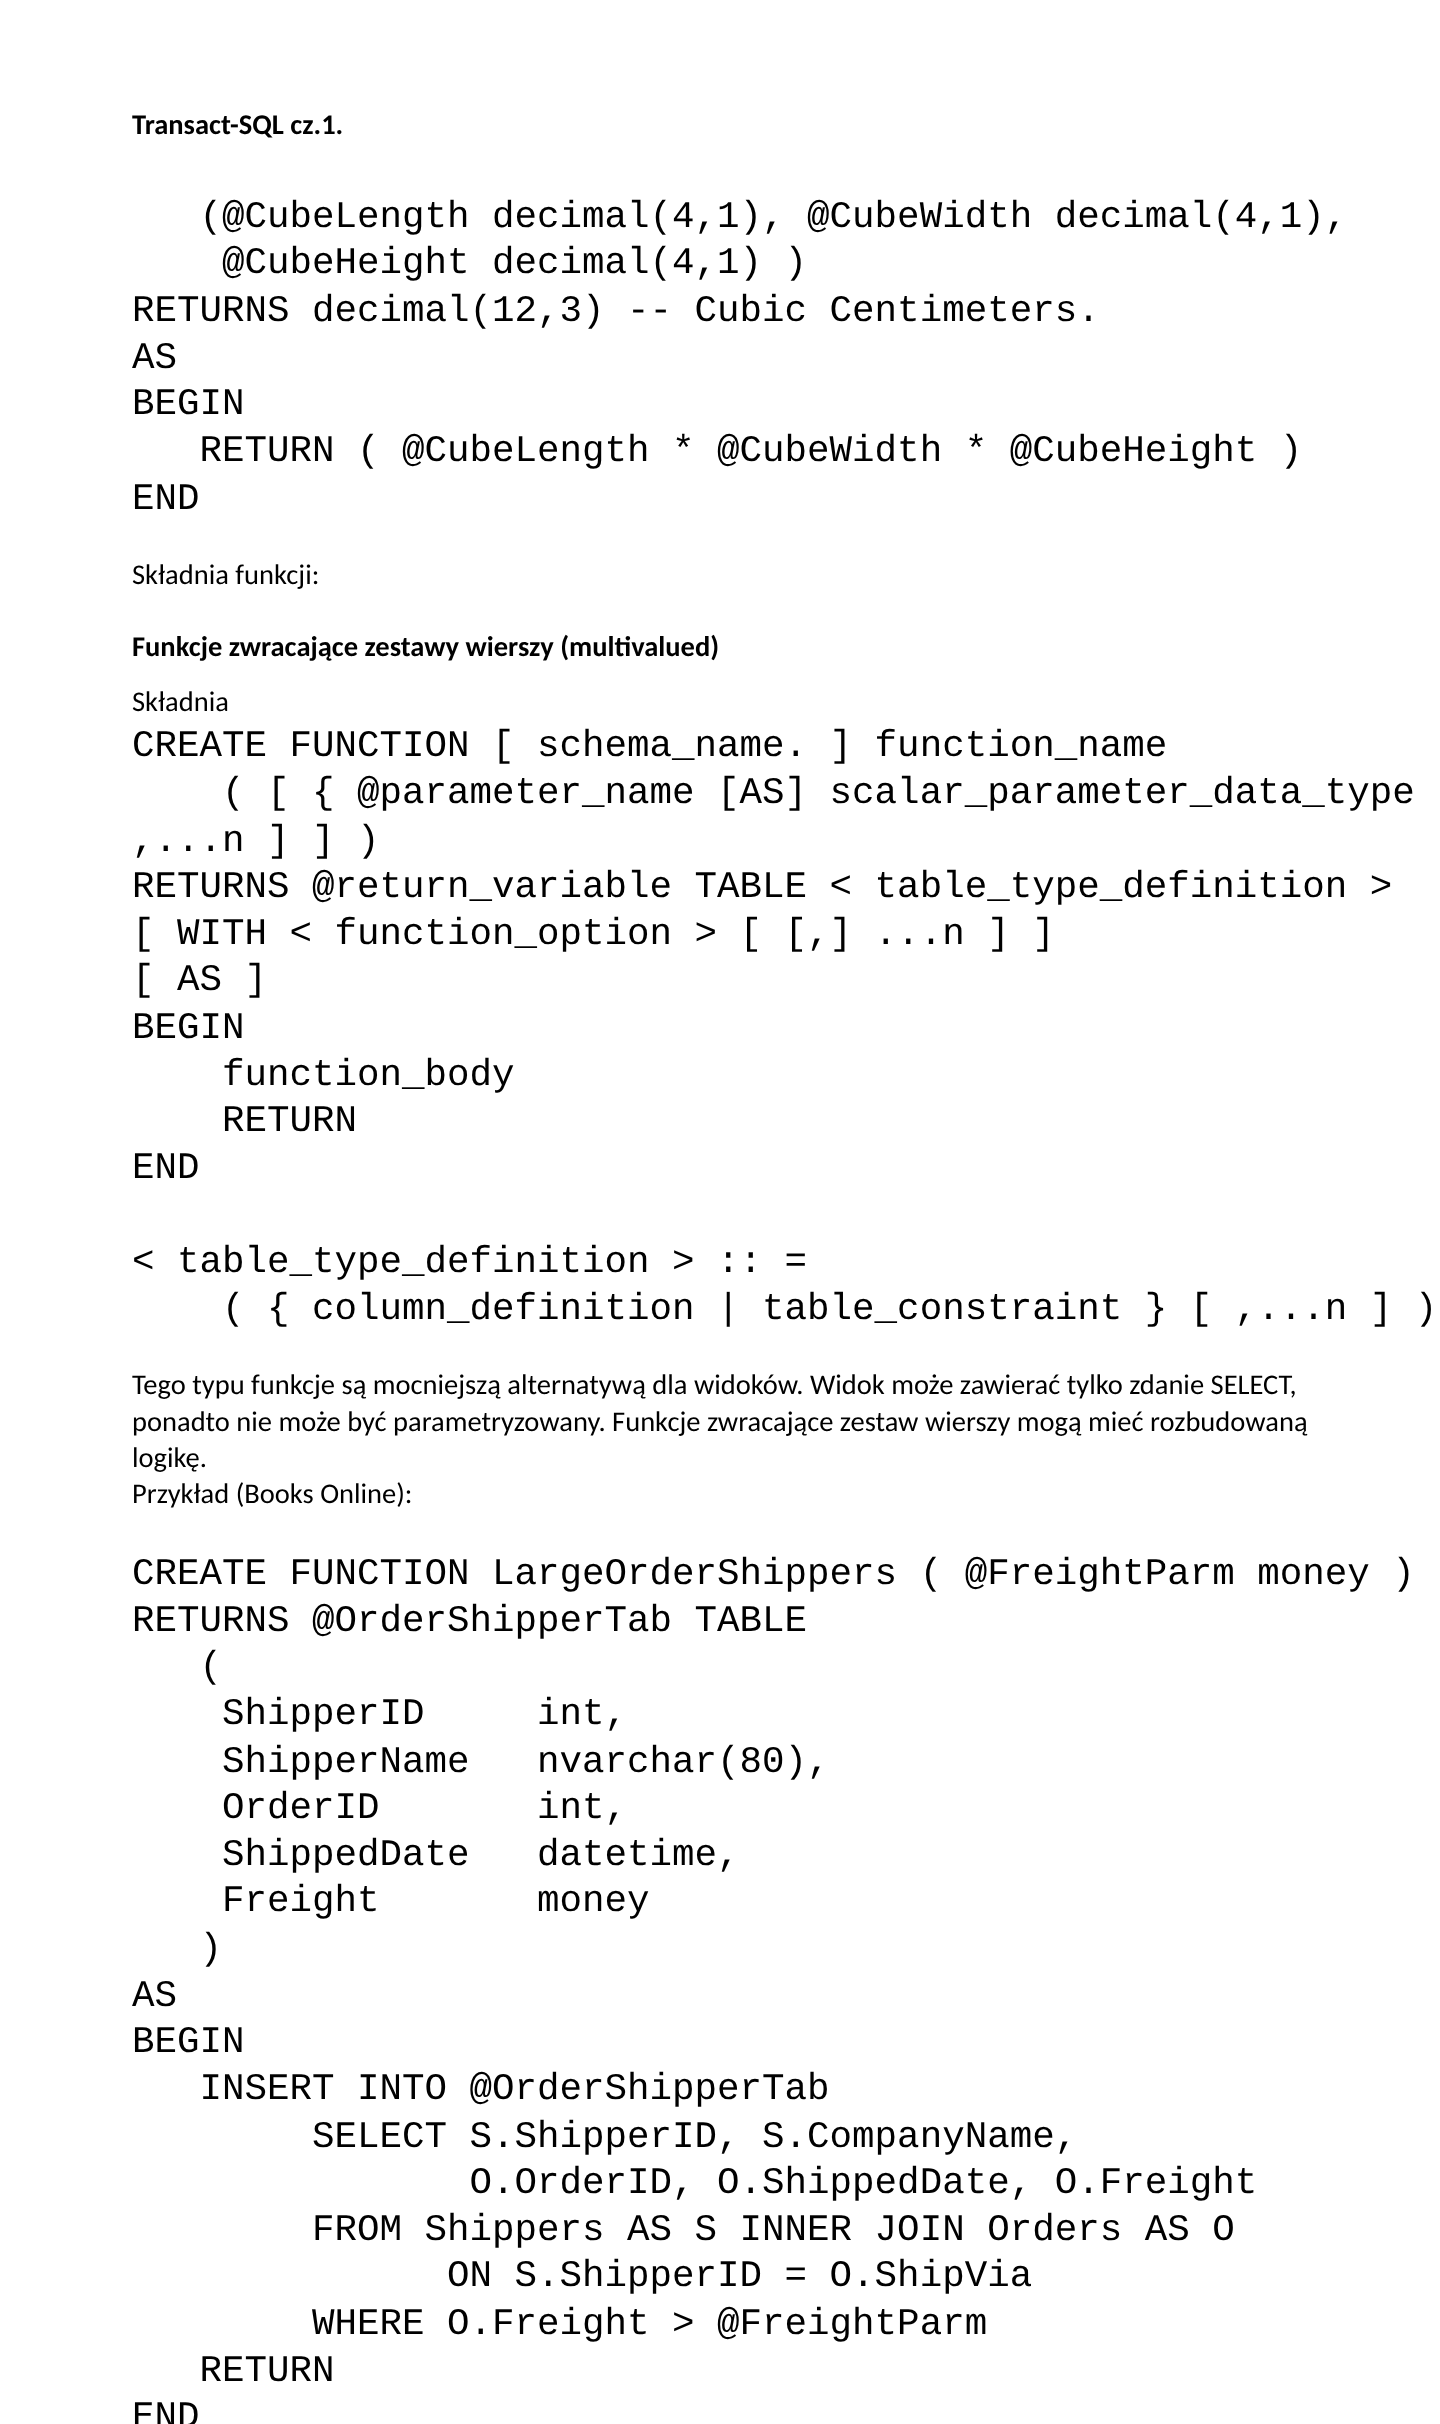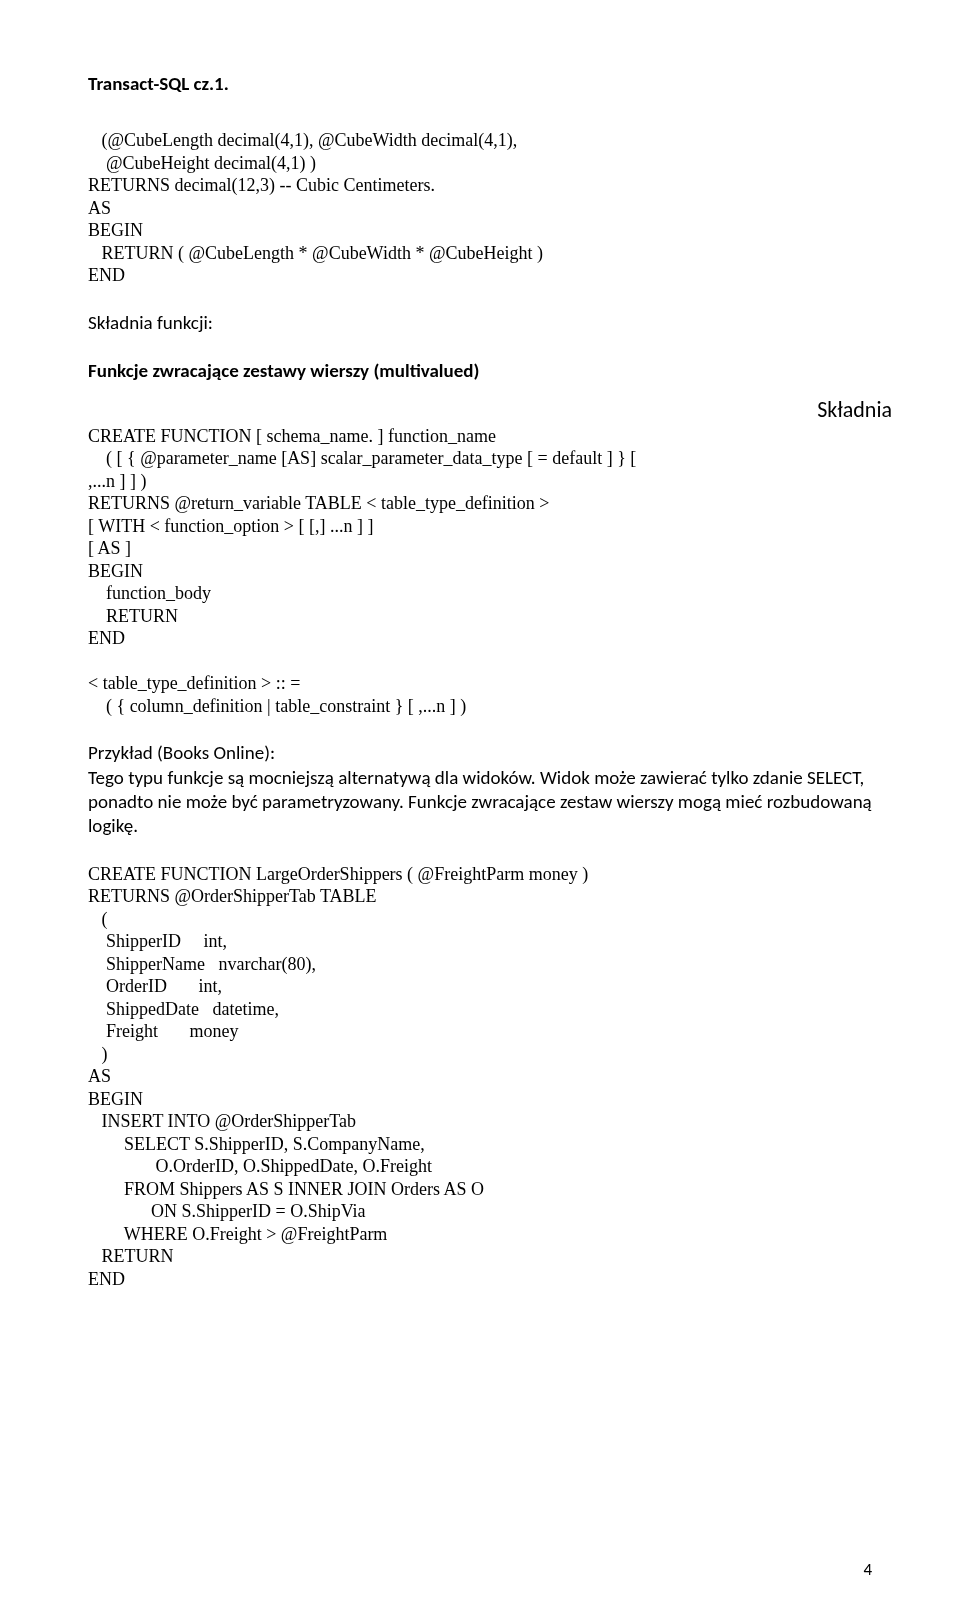--- a/index.html
+++ b/index.html
@@ -16,38 +16,37 @@
     width: 960px;
     position: relative;
     min-height: 1616px;
   }
   .header-title {
     font-weight: bold;
     font-size: 19px;
     margin-bottom: 34px;
   }
   .code {
-    font-family: Liberation Serif, serif;
-    font-size: 18px;
+    font-family: Liberation Mono, monospace;
+    font-size: 25px;
     white-space: pre;
     line-height: 1.25;
   }
   .para {
     font-size: 19px;
     line-height: 1.28;
   }
   .section-heading {
     font-weight: bold;
     font-size: 19px;
     margin-bottom: 14px;
   }
   .sub-heading {
-    font-size: 22px;
+    font-size: 19px;
     margin-bottom: 2px;
-    text-align: right;
   }
   .gap-med { height: 24px; }
   .page-num {
     position: absolute;
     bottom: 36px;
     right: 88px;
     font-size: 17px;
   }
 </style>
 </head>
@@ -81,22 +80,22 @@
 [ AS ]
 BEGIN
     function_body
     RETURN
 END
 
 &lt; table_type_definition &gt; :: =
     ( { column_definition | table_constraint } [ ,...n ] )</div>
 
   <div class="gap-med"></div>
+  <div class="para">Tego typu funkcje są mocniejszą alternatywą dla widoków. Widok może zawierać tylko zdanie SELECT, ponadto nie może być parametryzowany. Funkcje zwracające zestaw wierszy mogą mieć rozbudowaną logikę.</div>
   <div class="para">Przykład (Books Online):</div>
-  <div class="para">Tego typu funkcje są mocniejszą alternatywą dla widoków. Widok może zawierać tylko zdanie SELECT, ponadto nie może być parametryzowany. Funkcje zwracające zestaw wierszy mogą mieć rozbudowaną logikę.</div>
   <div class="gap-med"></div>
 
   <div class="code">CREATE FUNCTION LargeOrderShippers ( @FreightParm money )
 RETURNS @OrderShipperTab TABLE
    (
     ShipperID     int,
     ShipperName   nvarchar(80),
     OrderID       int,
     ShippedDate   datetime,
     Freight       money

